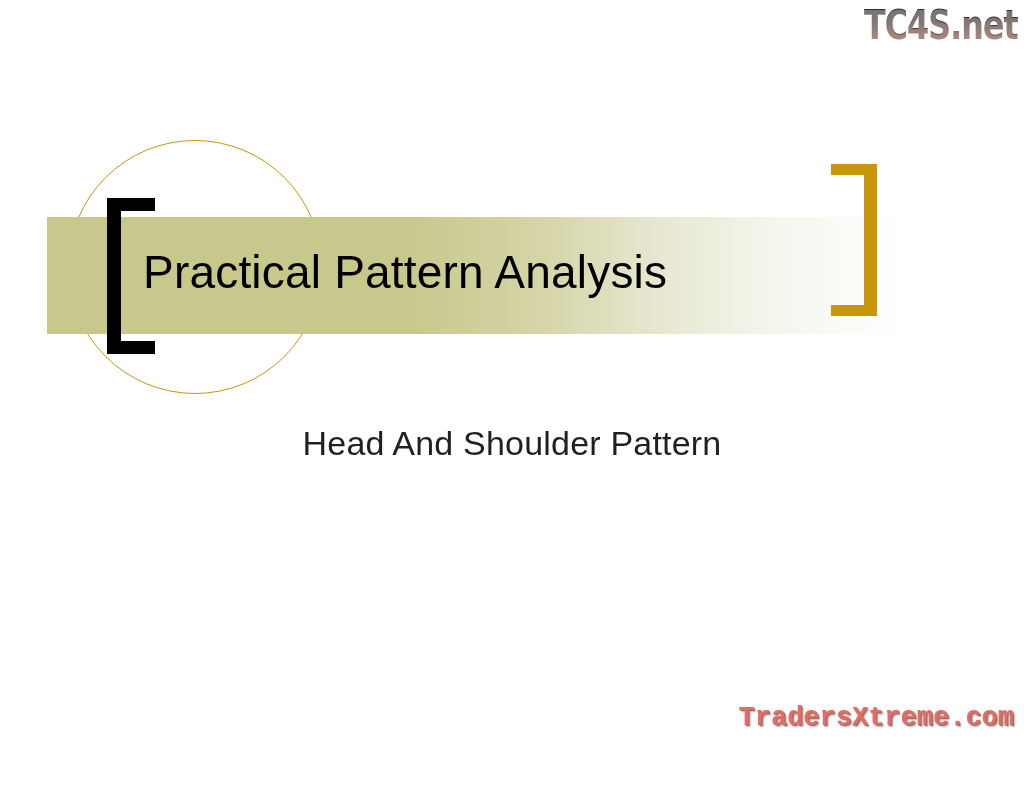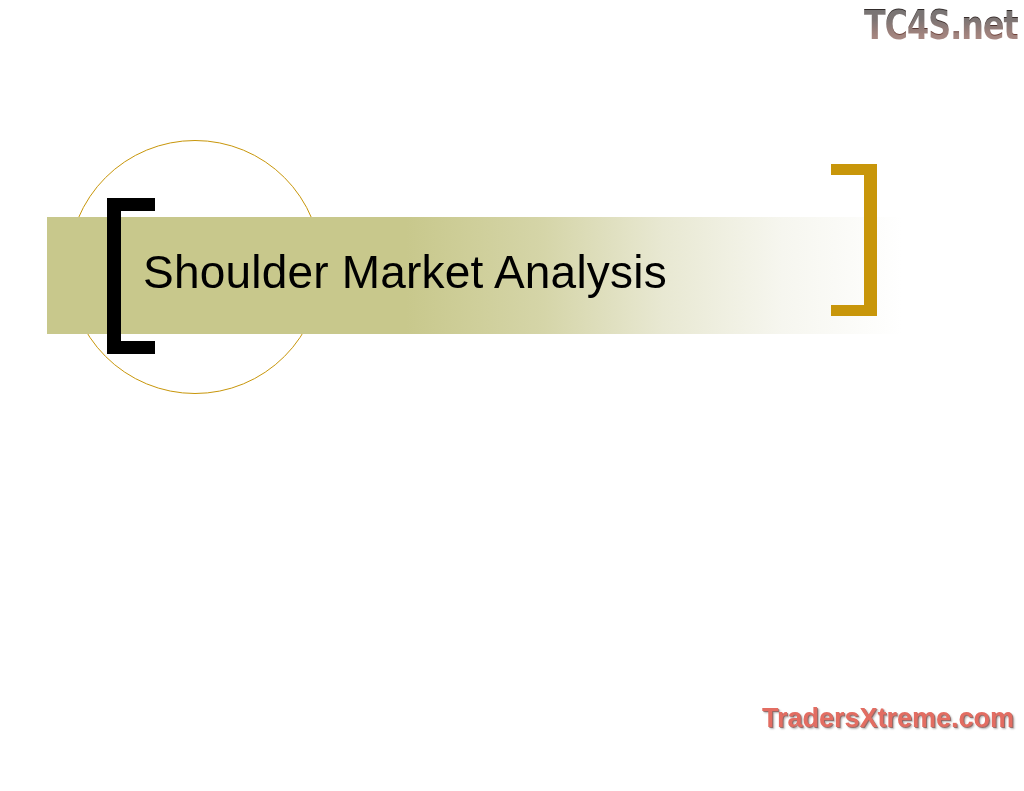--- a/index.html
+++ b/index.html
@@ -151,21 +151,21 @@
     line-height: 44px;
     color: #231f1f;
     letter-spacing: 0.2px;
   }
 
   
   .brand-bottom {
     position: absolute;
     right: 10px;
     bottom: 14px;
-    font-family: Liberation Sans, sans-serif;
+    font-family: Liberation Mono, monospace;
     font-weight: bold;
     font-size: 27px;
     line-height: 32px;
     letter-spacing: 0px;
     color: #e36d62;
     -webkit-text-stroke: 1.4px #ffffff;
     paint-order: stroke fill;
     text-shadow:
        1px 1px 0 rgba(120,40,34,0.55),
        2px 2px 2px rgba(0,0,0,0.30);
@@ -181,19 +181,20 @@
   <div class="brand-top">TC4S.net</div>
 
   <div class="deco-circle"></div>
 
   <div class="title-band"></div>
 
   <div class="bracket-left"></div>
 
   <div class="bracket-right"></div>
 
-  <div class="slide-title">Shoulder Market Analysis</div>
-
-
+  <div class="slide-title">Practical Pattern Analysis</div>
+
+
+  <div class="slide-subtitle">Head And Shoulder Pattern</div>
 
   <div class="brand-bottom">TradersXtreme.com</div>
 
 </div>
 
 </body></html>

